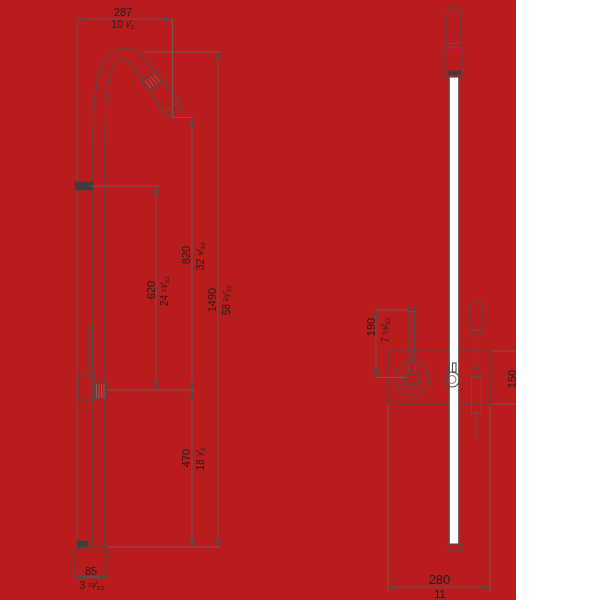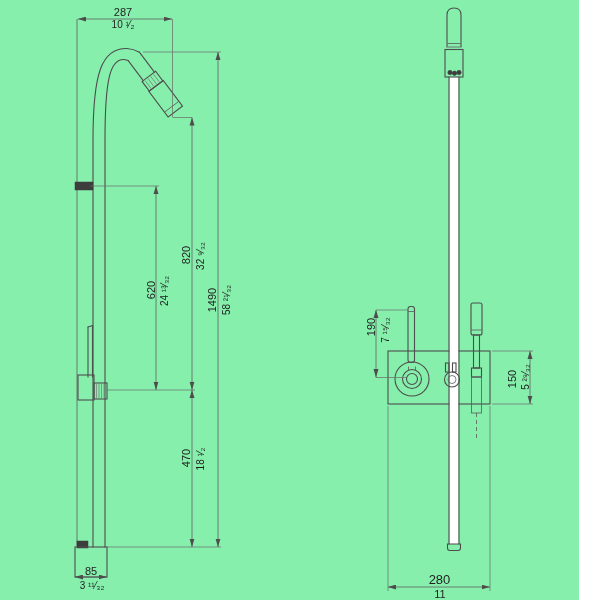--- a/index.html
+++ b/index.html
@@ -1,16 +1,16 @@
 <!DOCTYPE html>
 <html><head>
 <meta charset="utf-8">
 <style>
   html,body{margin:0;padding:0;background:#ffffff;}
-  .canvas{position:relative;width:579px;height:600px;background:#86efac;overflow:hidden;
+  .canvas{position:relative;width:516px;height:600px;background:#b91c1c;overflow:hidden;
           font-family:"Liberation Sans", sans-serif;}
   svg text{fill:#1f1f1f;font-family:"Liberation Sans", sans-serif;}
   .fix{stroke:#4d4d4d;stroke-width:1.1;fill:none;stroke-linecap:round;}
   .fixthin{stroke:#5a5a5a;stroke-width:0.8;fill:none;}
   .dim{stroke:#606060;stroke-width:0.8;fill:none;}
   .ext{stroke:#6a6a6a;stroke-width:0.7;fill:none;}
   .dark{fill:#3d3d3d;stroke:#3d3d3d;stroke-width:0.5;}
   .mm{font-size:11px;}
   .in{font-size:10px;}
   .mm-big{font-size:13px;}

